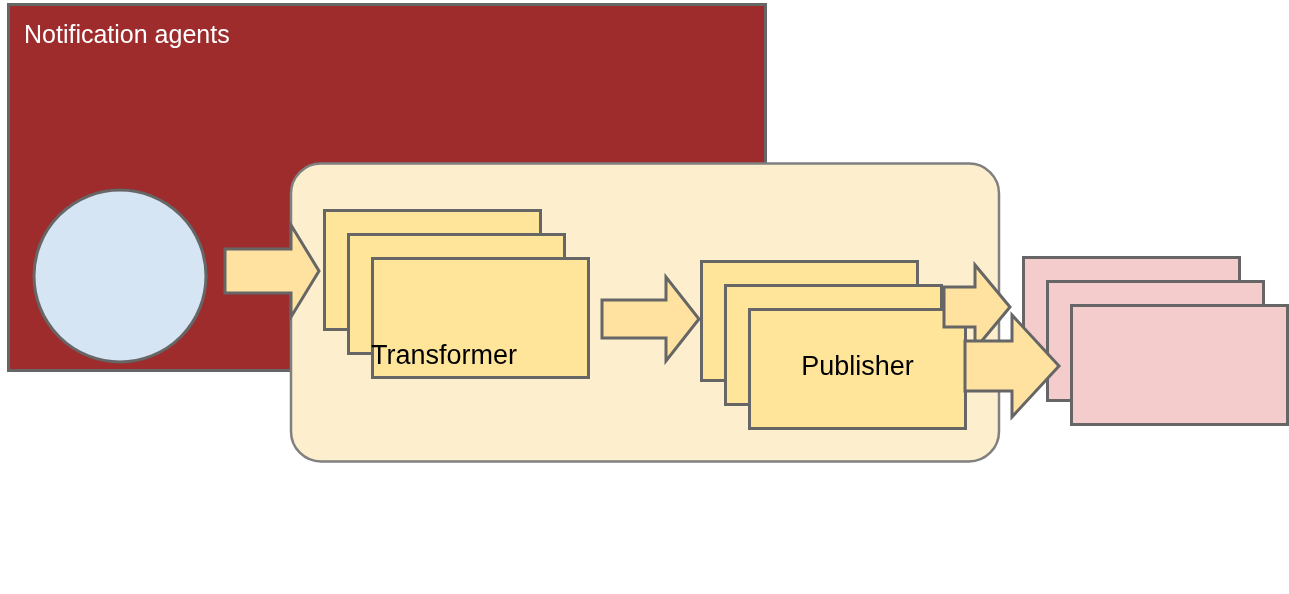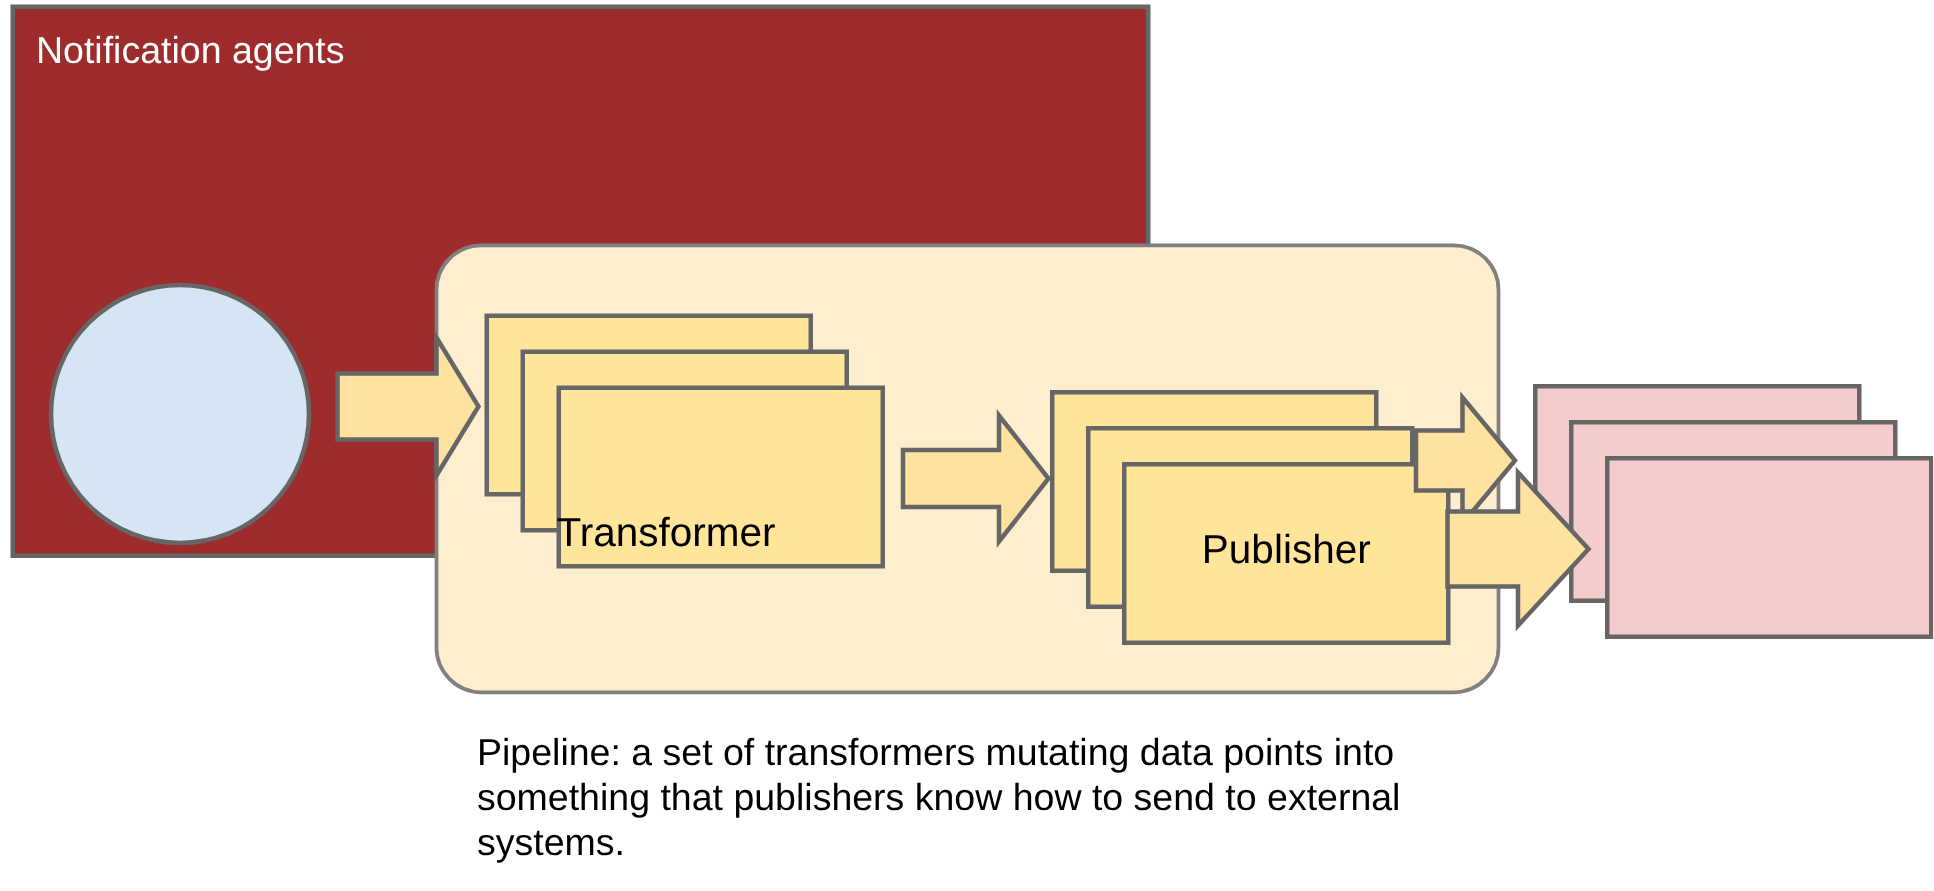--- a/index.html
+++ b/index.html
@@ -117,15 +117,14 @@
   </svg>
 
   <div class="lbl" id="group-title">Notification agents</div>
 
 
   <div class="lbl" id="transformer-label">Transformer</div>
 
   <div class="lbl" id="publisher-label">Publisher</div>
 
 
-  <div id="caption">Pipeline: a set of transformers mutating data points into something that publishers know how to send to external systems.</div>
 
 </div>
 
 </body></html>

